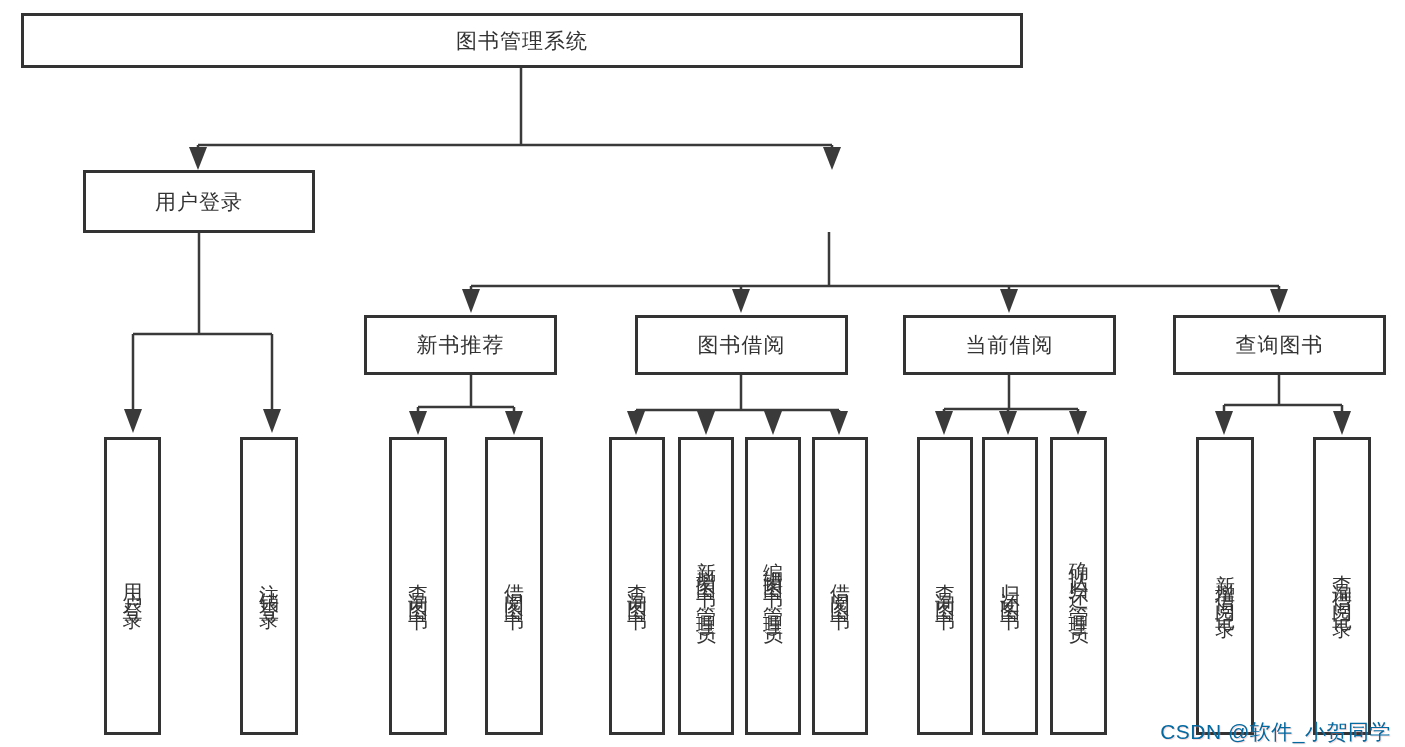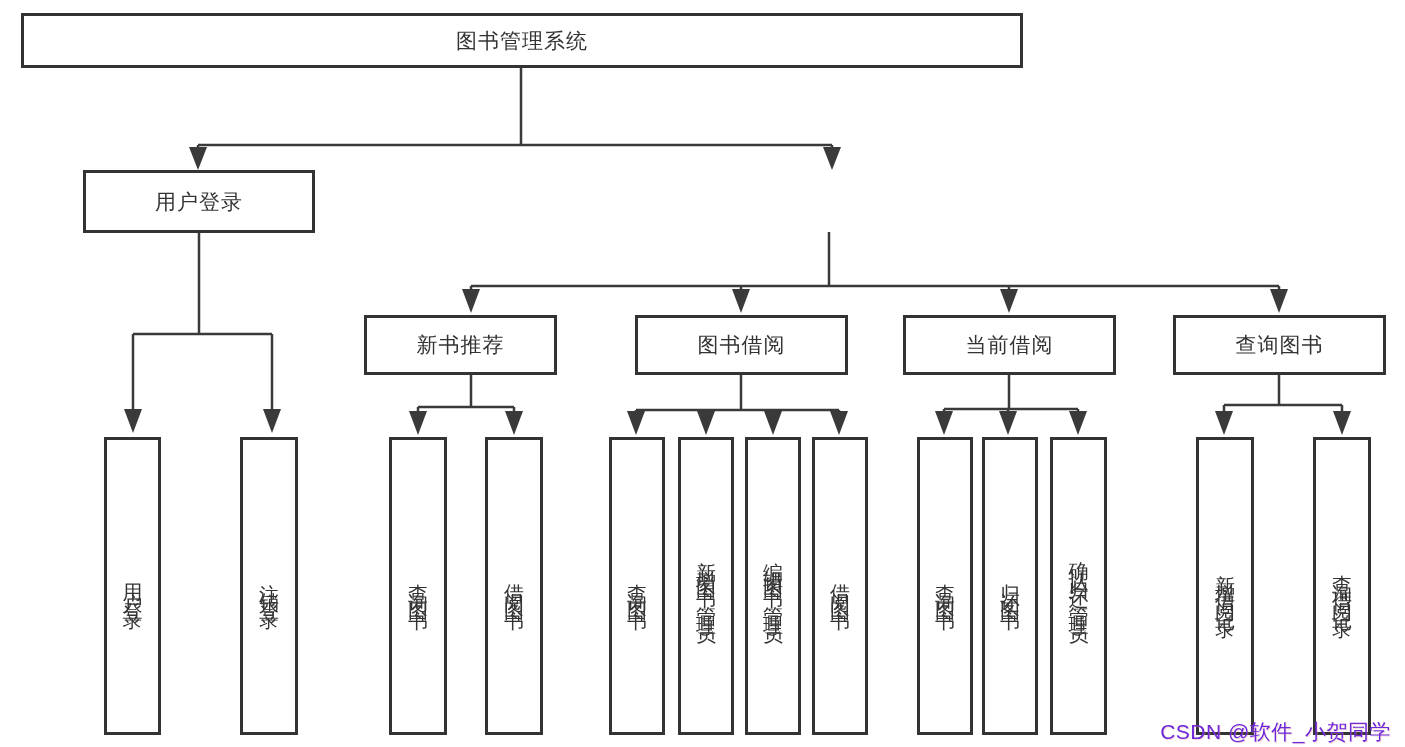--- a/index.html
+++ b/index.html
@@ -25,21 +25,21 @@
     text-orientation:mixed;
     font-size:20px;
     letter-spacing:9px;
     line-height:1.15;
     white-space:nowrap;
   }
   .watermark{
     position:absolute;
     right:14px;bottom:1px;
     font-size:21px;
-    color:#6d28d9;
+    color:#0369a1;
     letter-spacing:0.5px;
     text-shadow:1px 1px 0 rgba(235,150,150,0.35);
     user-select:none;
   }
 </style>
 </head>
 <body>
 
 <div class="stage">
 

